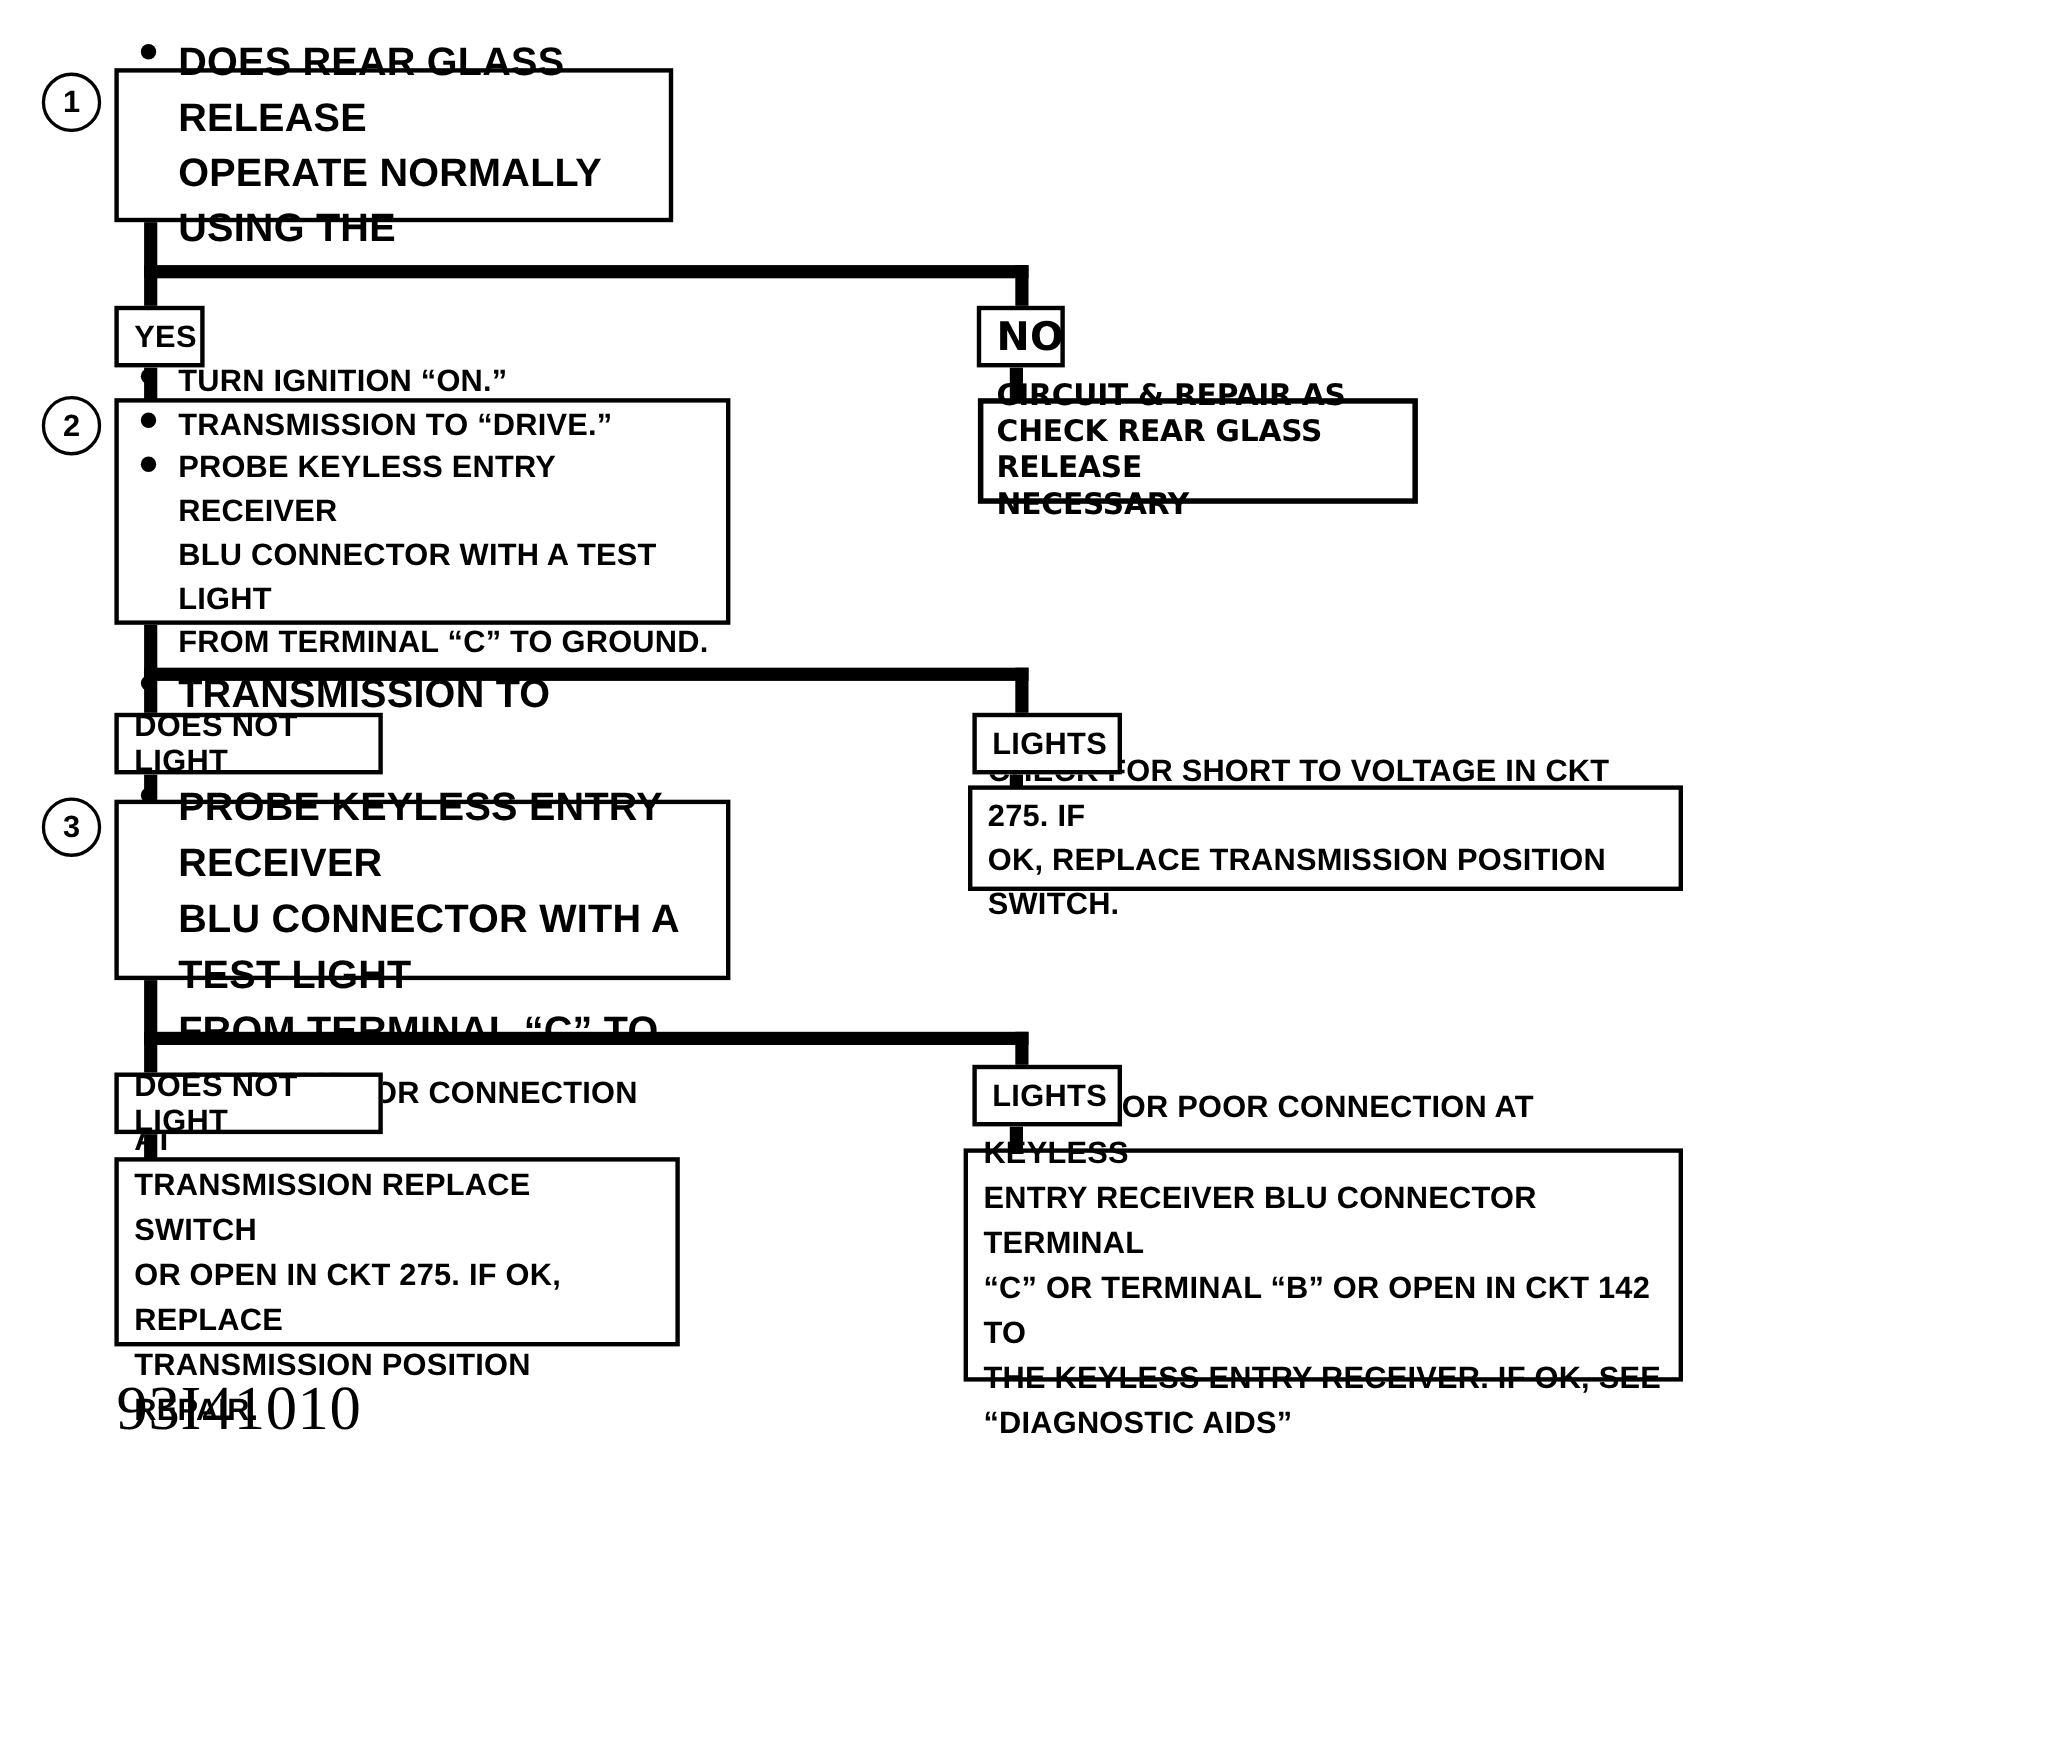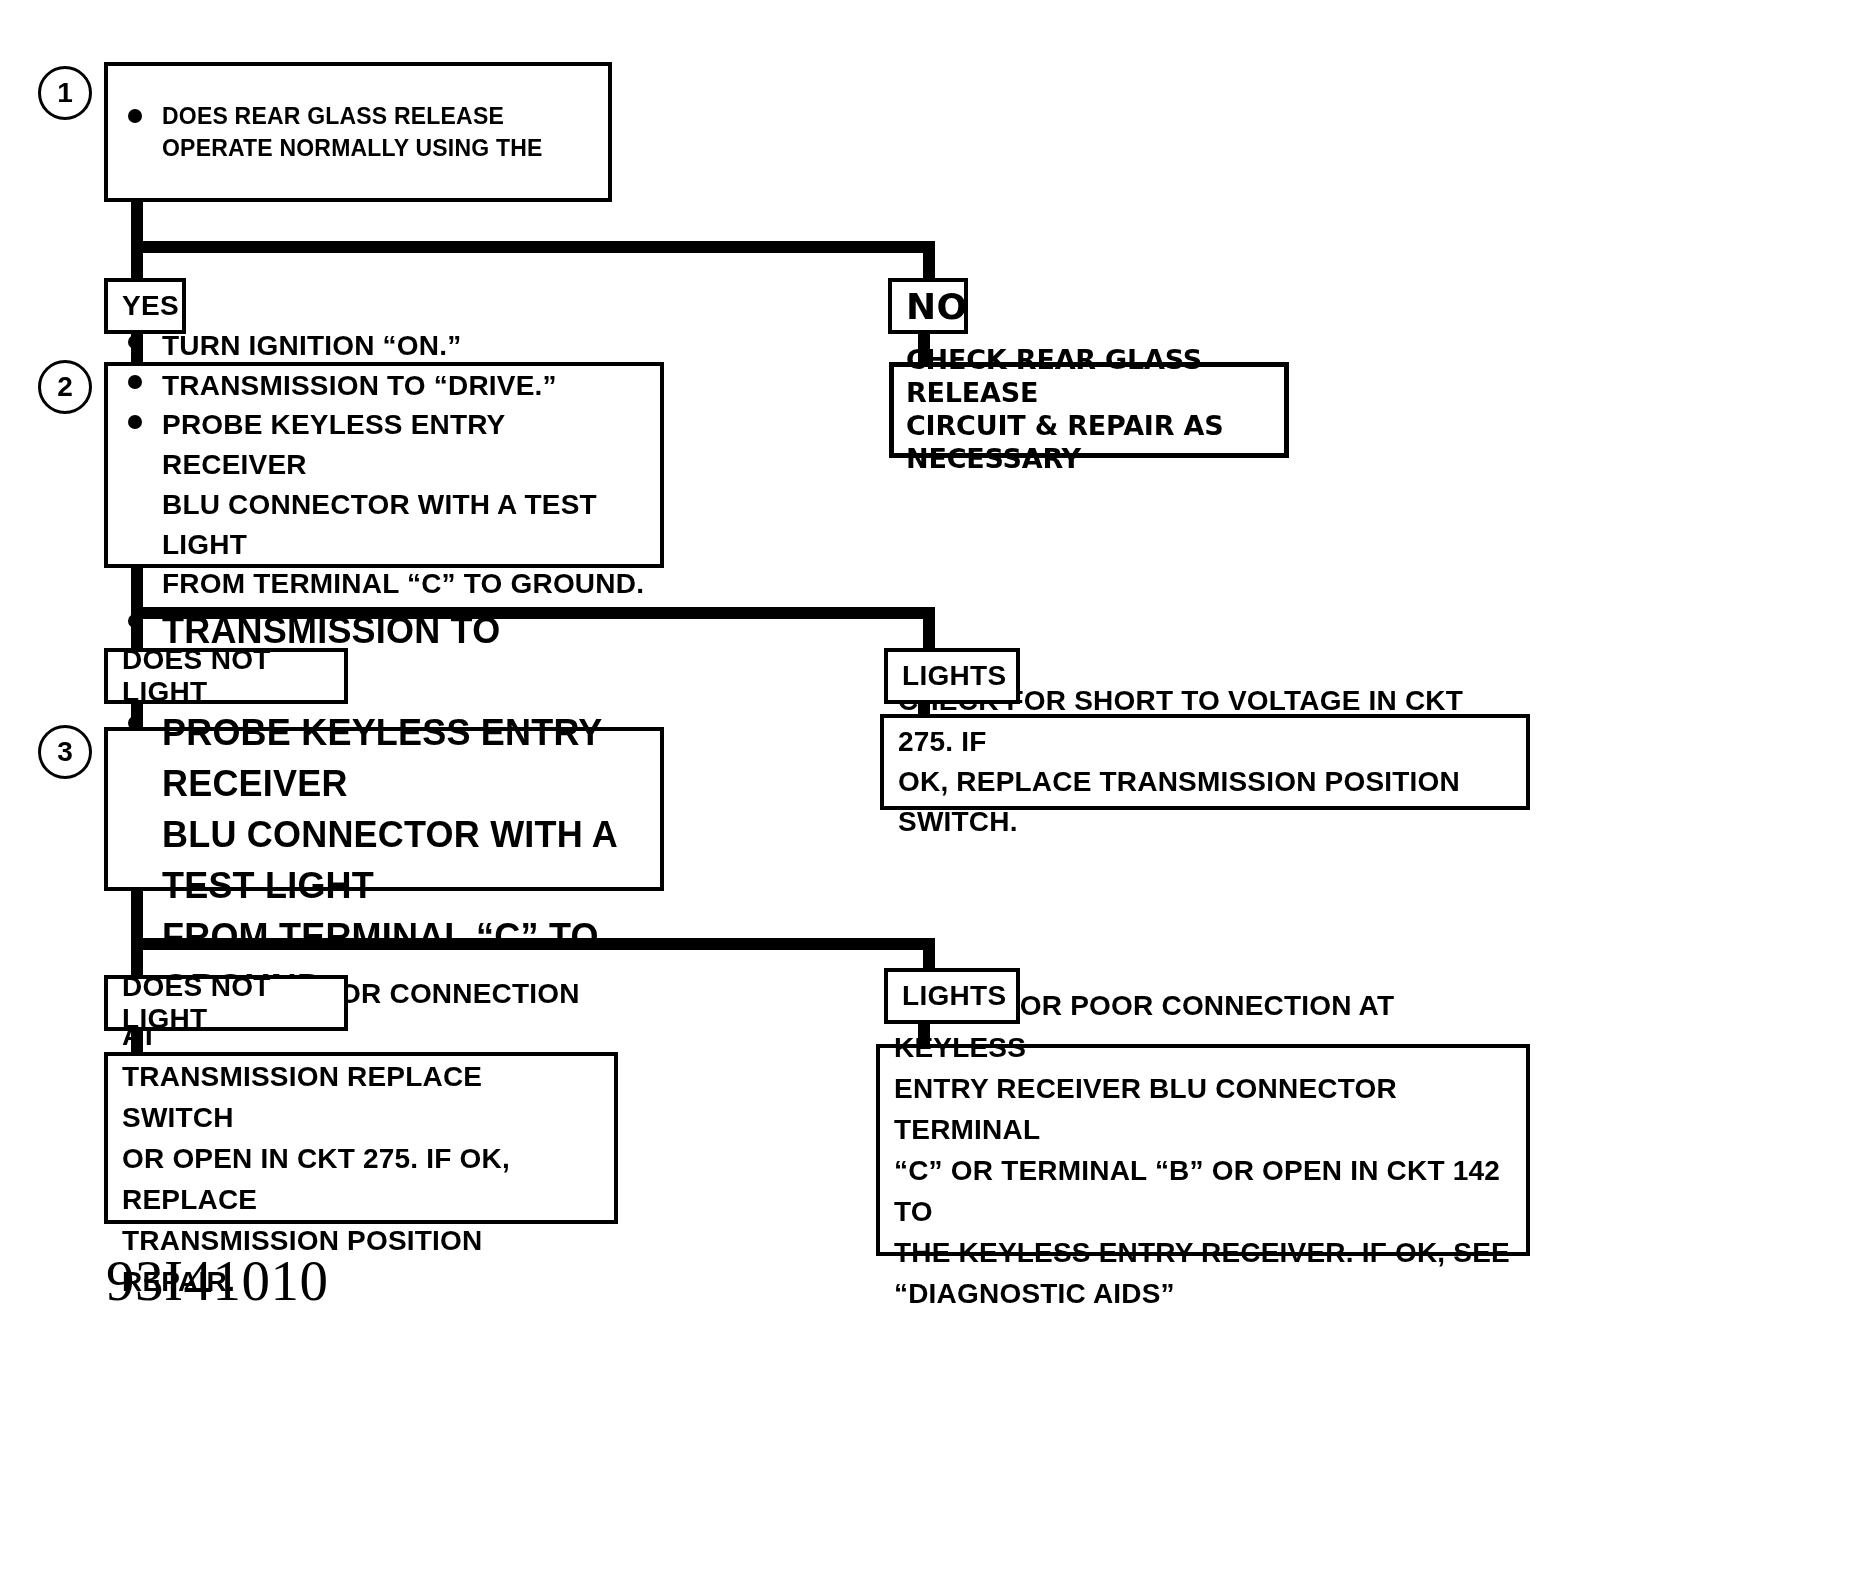--- a/index.html
+++ b/index.html
@@ -137,21 +137,21 @@
 <body>
 
 <div id="page">
 
   <div class="step-num" style="left:38px; top:66px;">
     <span>1</span>
   </div>
 
   <div class="box step-box" style="left:104px; top:62px; width:508px; height:140px;">
     <div class="box-inner">
-      <div class="lines" style="font-size:23px; line-height:1.40;">
+      <div class="lines" style="font-size:36px; line-height:1.40;">
         <div class="bullet-line">
           <div class="dot"><span></span></div>
           <div class="txt">DOES REAR GLASS RELEASE</div>
         </div>
         <div class="cont-line">OPERATE NORMALLY USING THE</div>
       </div>
     </div>
   </div>
 
   <div class="vline" style="left:131px; top:202px; width:12px; height:48px;"></div>
@@ -165,22 +165,22 @@
   <div class="label-box arial" style="left:888px; top:278px; width:80px; height:56px; font-family:'DejaVu Sans',sans-serif; font-size:36px;">
     <span>NO</span>
   </div>
 
   <div class="vline" style="left:131px; top:334px; width:12px; height:30px;"></div>
   <div class="vline" style="left:918px; top:334px; width:12px; height:30px;"></div>
 
   <div class="box result-box gothic" style="left:889px; top:362px; width:400px; height:96px; border-width:5px;">
     <div class="box-inner">
       <div class="lines" style="padding:6px 12px;">
+        <div class="result-line">CIRCUIT &amp; REPAIR AS</div>
         <div class="result-line">CHECK REAR GLASS RELEASE</div>
-        <div class="result-line">CIRCUIT &amp; REPAIR AS</div>
         <div class="result-line">NECESSARY</div>
       </div>
     </div>
   </div>
 
   <div class="step-num" style="left:38px; top:360px;">
     <span>2</span>
   </div>
 
   <div class="box step-box" style="left:104px; top:362px; width:560px; height:206px;">

